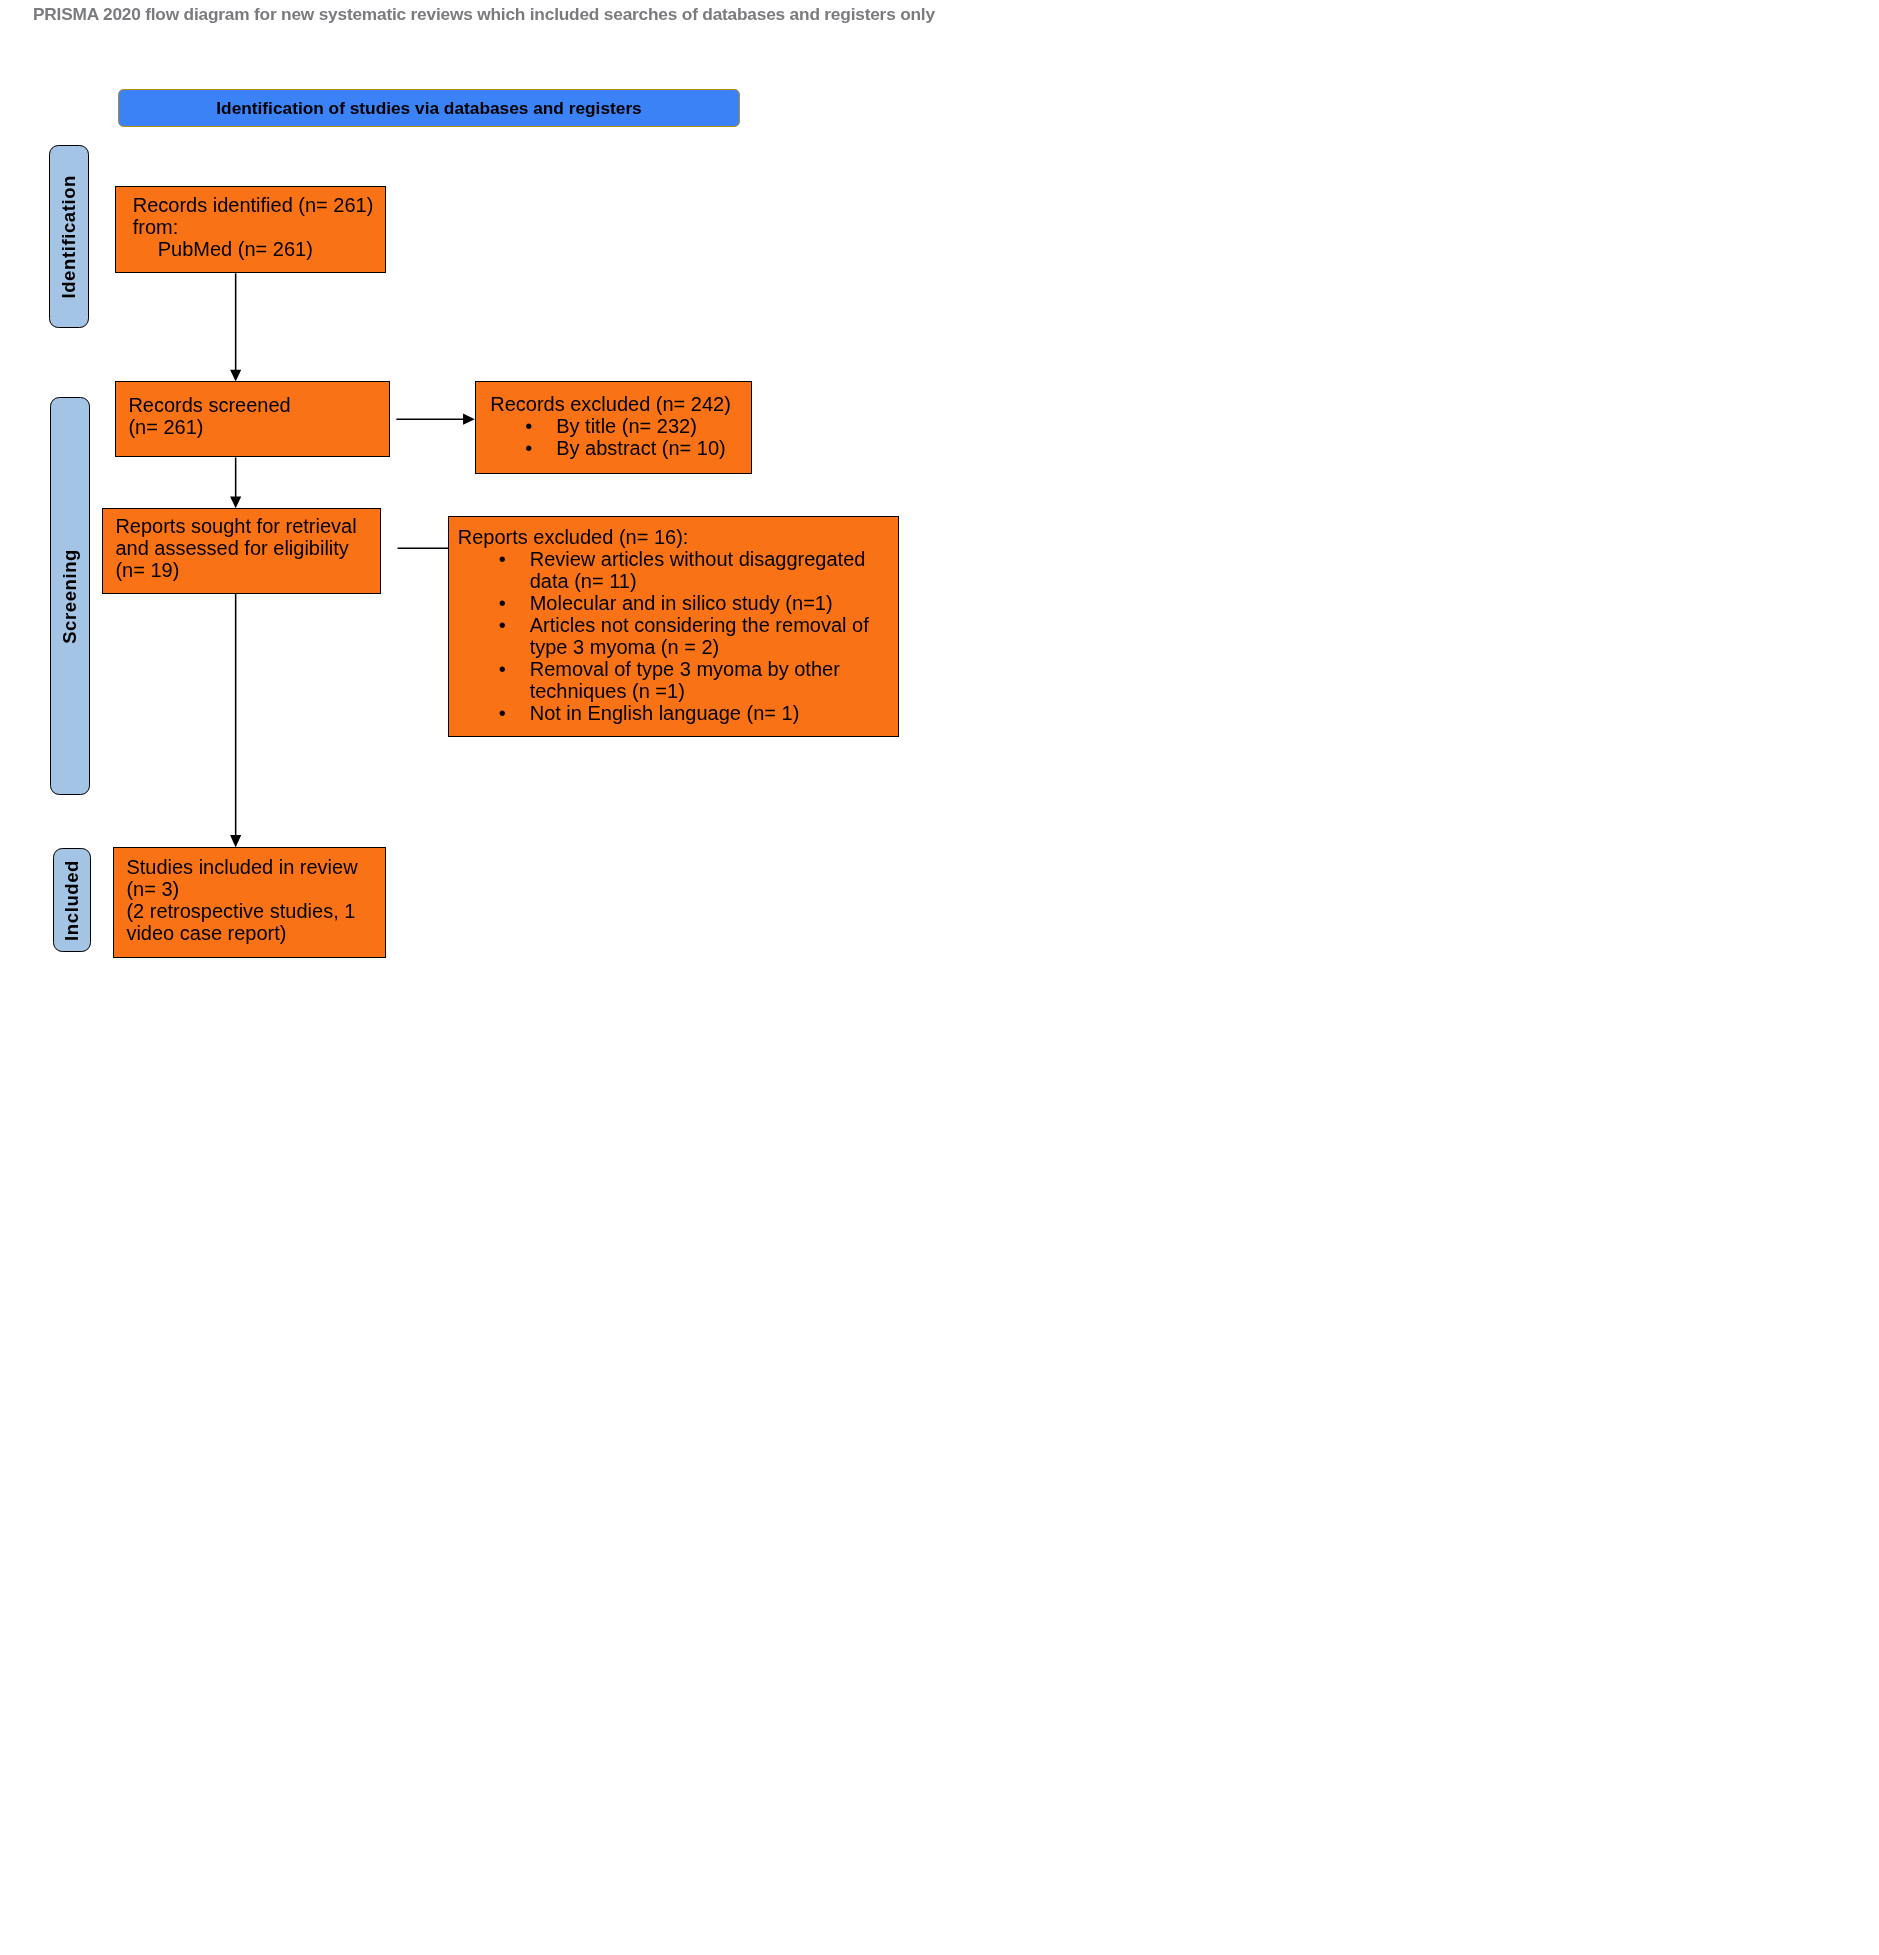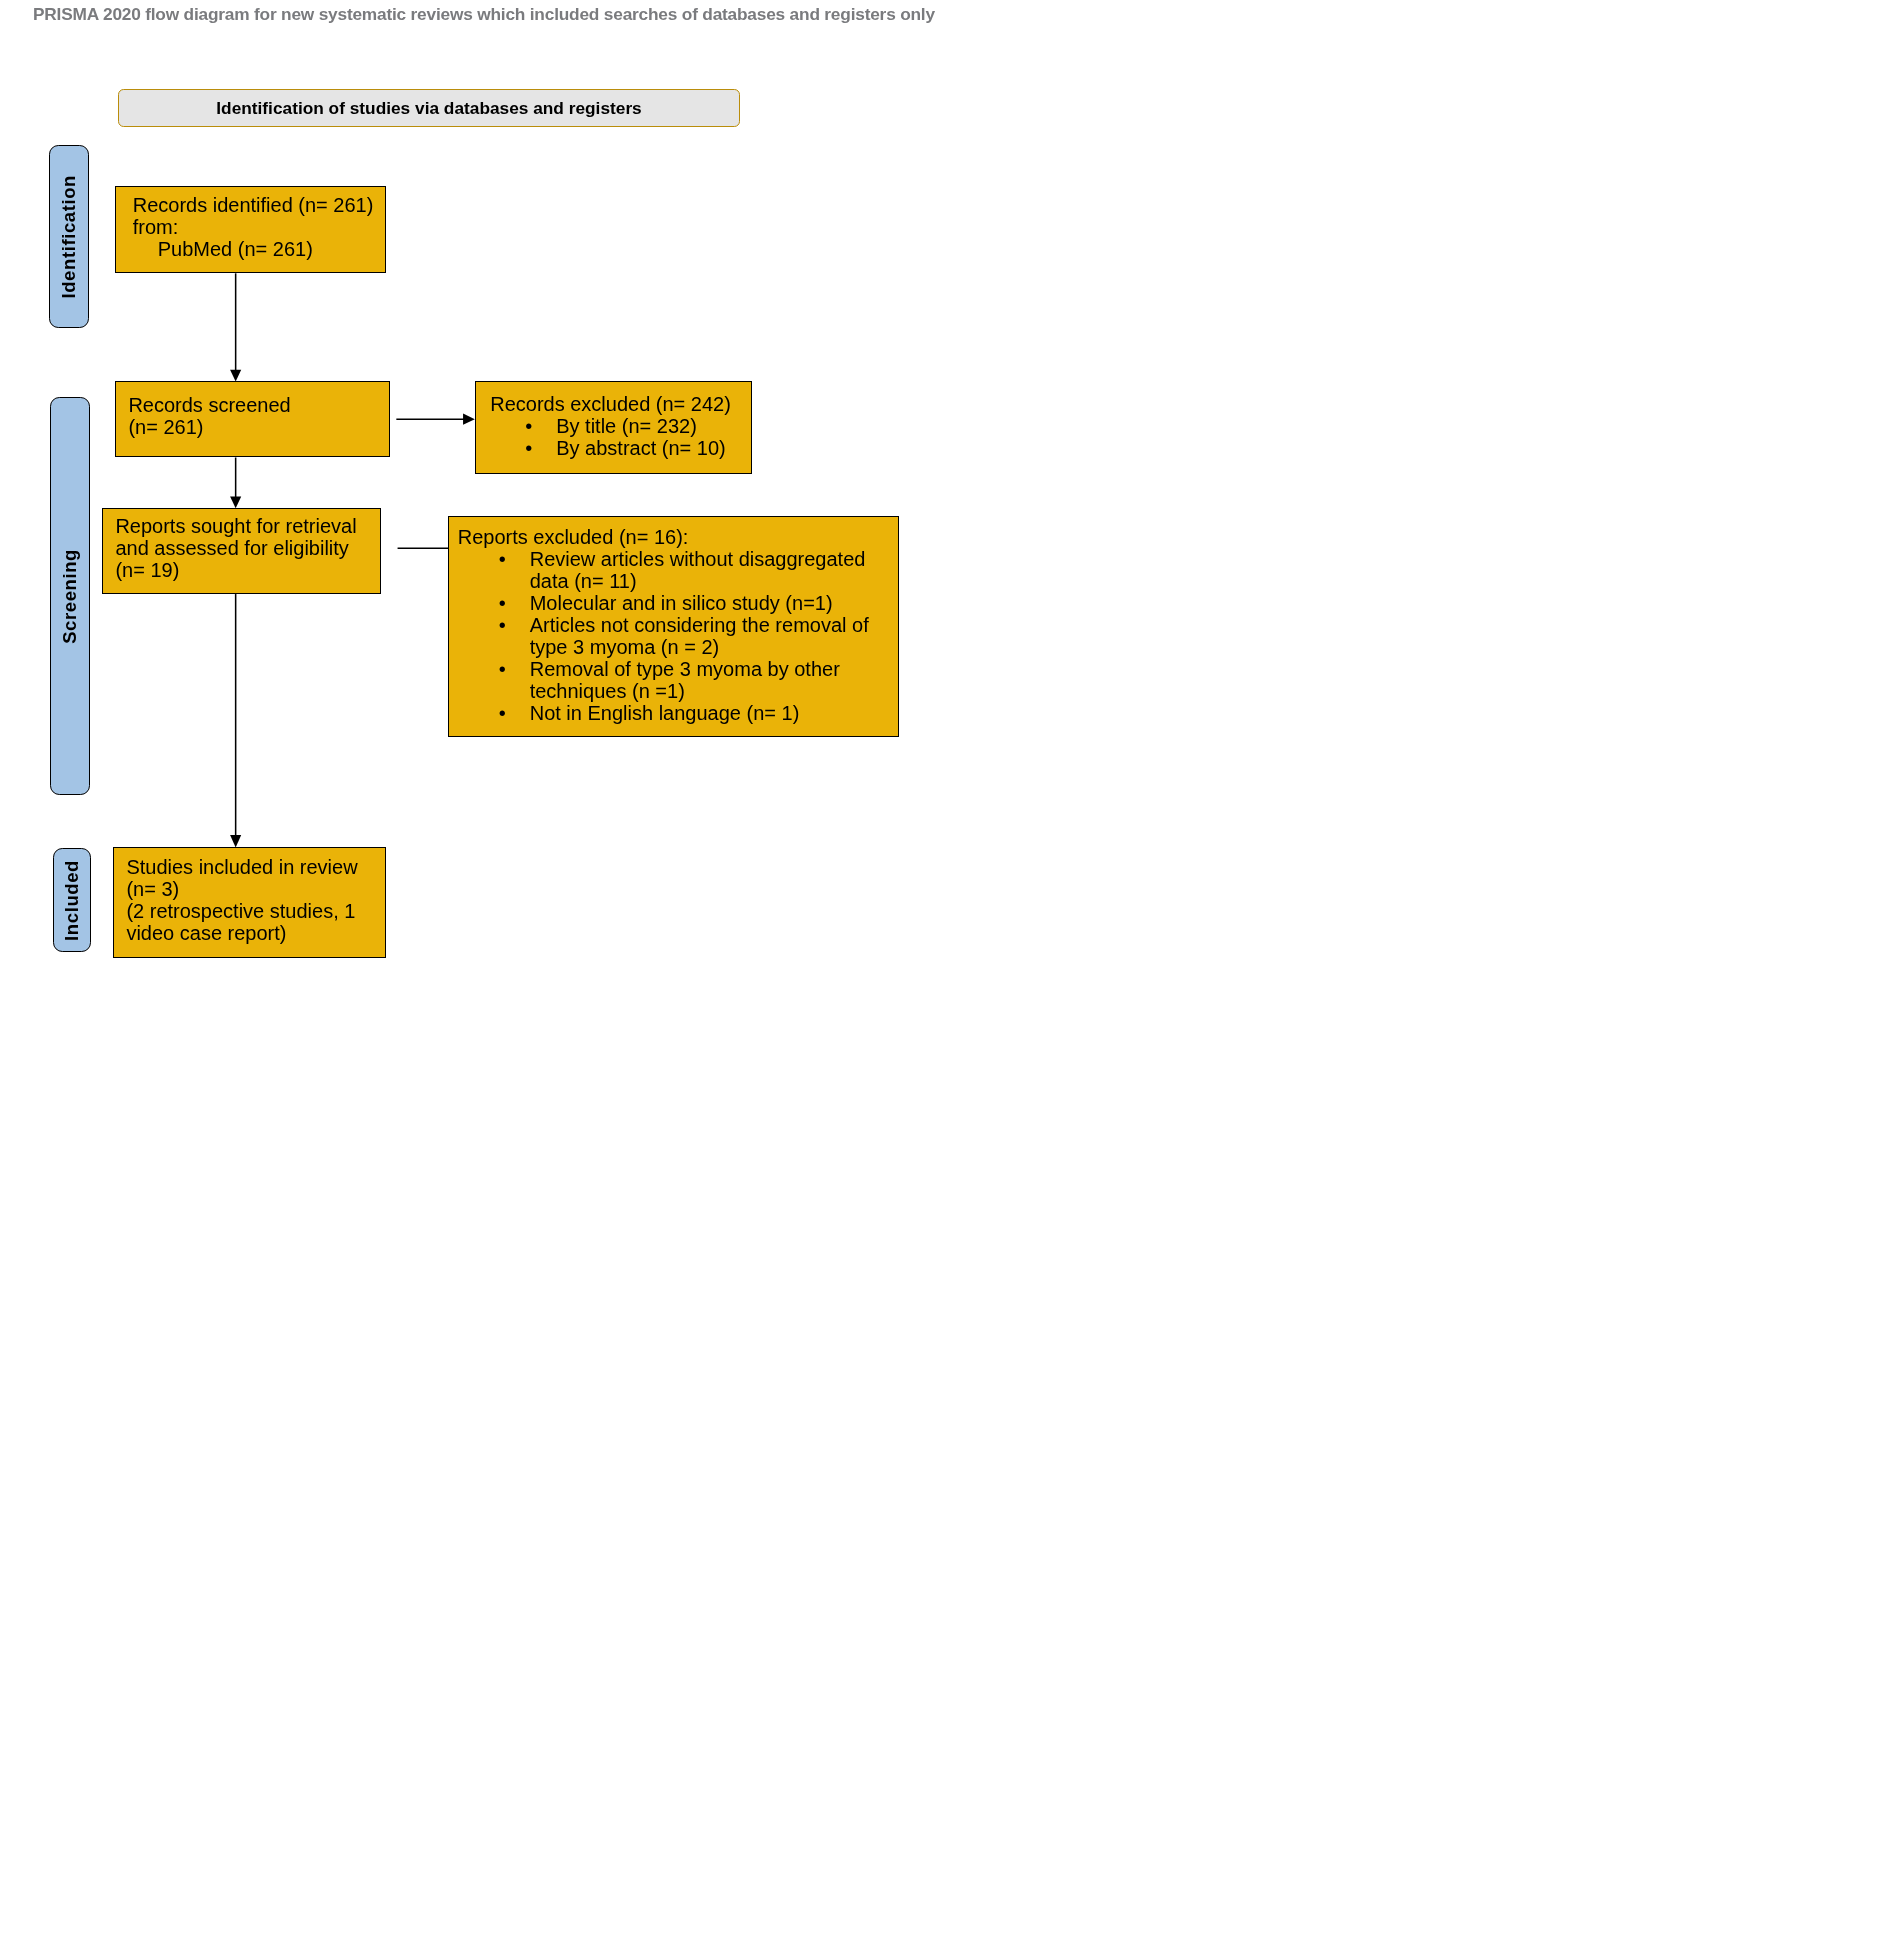--- a/index.html
+++ b/index.html
@@ -7,38 +7,38 @@
     position:relative; width:940px; height:978px; background:#ffffff;
     font-family:"Liberation Sans", sans-serif; color:#000;margin-left:28px;
   }
   .page-title {
     position:absolute; left:5px; top:4.3px; width:930px;
     font-size:17.3px; line-height:21px; font-weight:bold; color:#7A7B7E;
     letter-spacing:-0.2px;
   }
   .band-header {
     position:absolute; left:90px; top:89px; width:622px; height:38px;
-    background:#e5e5e5; border:1.9px solid #BA8D0B; border-radius:5.6px;
+    background:#3b82f6; border:1.9px solid #BA8D0B; border-radius:5.6px;
     box-sizing:border-box; display:flex; align-items:center; justify-content:center;
     font-size:17.3px; font-weight:bold; color:#000;
   }
   .stage {
     position:absolute; background:#A3C4E5; border:1.5px solid #000;
     border-radius:9.3px; box-sizing:border-box;
     display:flex; align-items:center; justify-content:center;
   }
   .stage span {
     writing-mode:vertical-rl; transform:rotate(180deg);
     font-size:18.5px; font-weight:bold; letter-spacing:0.6px; white-space:nowrap;
   }
   .stage-identification { left:21px;  top:145px;  width:40px; height:183px; }
   .stage-screening      { left:21.6px;  top:397px;  width:40px; height:398px; }
   .stage-included       { left:25px;  top:848px; width:38px; height:104px; }
   .flow-box {
-    position:absolute; background:#eab308; border:1.5px solid #000;
+    position:absolute; background:#f97316; border:1.5px solid #000;
     box-sizing:border-box; font-size:20px; line-height:22px; color:#000;
   }
   .box-records-identified { left:87px; top:186px;  width:271px; height:87px; padding:6.8px 5px 0 16.7px; }
   .box-records-screened   { left:87px; top:381px;  width:275px; height:76px; padding:11.7px 5px 0 12.4px; }
   .box-records-excluded   { left:447px; top:381px;  width:277px; height:93px; padding:10.5px 5px 0 14.2px; }
   .box-reports-sought     { left:74px; top:508px;  width:279px; height:86px; padding:6.2px 5px 0 12.4px; }
   .box-reports-excluded   { left:420px; top:516px;  width:451px; height:221px; padding:8.7px 5px 0 8.7px; }
   .box-studies-included   { left:85px; top:847px; width:273px; height:111px; padding:8px 5px 0 12.4px; }
   .line { display:block; }
   .indent1 { padding-left:25px; }

